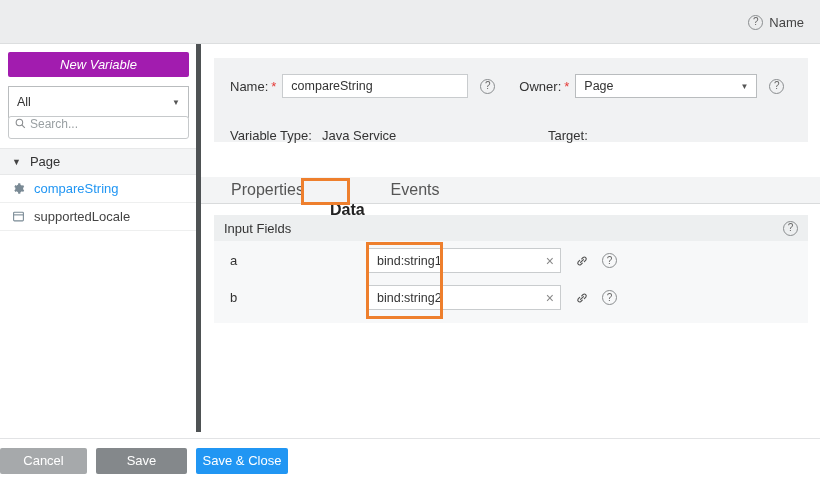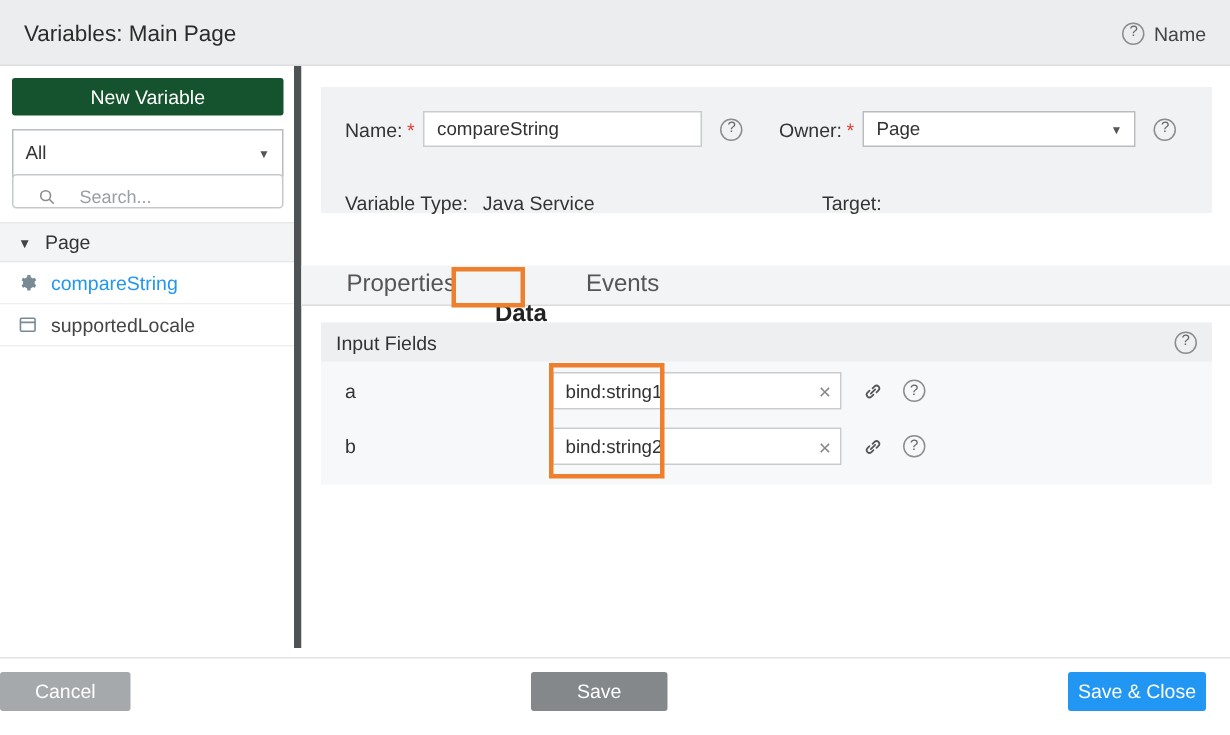--- a/index.html
+++ b/index.html
@@ -7,25 +7,25 @@
   body{font-family:"Liberation Sans",sans-serif;font-size:13px;color:#333;background:#fff;position:relative;overflow:hidden;}
 
   
   .topbar{position:absolute;left:0;top:0;width:820px;height:44px;background:#ecedee;border-bottom:1px solid #dcdedf;}
   .title{position:absolute;left:16px;top:0;height:44px;display:flex;align-items:center;font-size:15px;color:#2b2b2b;}
   .help{position:absolute;right:16px;top:0;height:44px;display:flex;align-items:center;gap:6px;color:#444;cursor:pointer;}
   .qicon{display:inline-flex;width:15px;height:15px;border:1px solid #8a8d8f;border-radius:50%;align-items:center;justify-content:center;font-size:10px;color:#666;flex:0 0 auto;line-height:1;cursor:pointer;}
 
   
   .sidebar{position:absolute;left:0;top:44px;width:196px;height:394px;background:#fff;}
-  .btn-new{position:absolute;left:8px;top:8px;width:181px;height:25px;background:#14532d;color:#fff;border:none;border-radius:2px;font-size:13px;font-family:inherit;cursor:pointer;}
+  .btn-new{position:absolute;left:8px;top:8px;width:181px;height:25px;background:#a21caf;color:#fff;border:none;border-radius:2px;font-size:13px;font-family:inherit;cursor:pointer;font-style:italic;}
   .select{display:flex;align-items:center;justify-content:space-between;background:#fff;border:1px solid #b9bcbe;padding:0 8px;cursor:pointer;}
   .filter{position:absolute;left:8px;top:42px;width:181px;height:32px;font-size:12.5px;}
   .caret{font-size:8px;color:#555;}
-  .searchbox{position:absolute;left:8px;top:72px;width:181px;height:23px;border:1px solid #c6c9cb;border-radius:3px;display:flex;align-items:flex-end;padding:0 16px;gap:15px;background:#fff;}
+  .searchbox{position:absolute;left:8px;top:72px;width:181px;height:23px;border:1px solid #c6c9cb;border-radius:3px;display:flex;align-items:flex-start;padding:0 5px;gap:3px;background:#fff;}
   .search-input{border:none;outline:none;flex:1;font-size:12px;font-family:inherit;color:#333;min-width:0;background:transparent;}
   .search-input::placeholder{color:#9aa0a3;}
   .tree-group{position:absolute;left:0;top:104px;width:196px;height:27px;background:#f3f4f5;border-top:1px solid #e7e8e9;border-bottom:1px solid #e7e8e9;display:flex;align-items:center;gap:9px;padding-left:12px;cursor:pointer;}
   .tree-group .caret{font-size:9px;color:#444;}
   .tree-item{position:absolute;left:0;width:196px;height:28px;display:flex;align-items:center;gap:9px;padding-left:12px;border-bottom:1px solid #eeefef;cursor:pointer;background:#fff;}
   .ti1{top:131px;}
   .ti2{top:159px;}
   .item-label{font-size:13px;color:#444;}
   .item-label.blue{color:#2196f3;}
   .scrollstrip{position:absolute;left:196px;top:44px;width:5px;height:388px;background:#4e5254;cursor:pointer;}
@@ -61,33 +61,32 @@
   .clear{position:absolute;right:7px;top:50%;transform:translateY(-50%);font-size:14px;color:#888;cursor:pointer;line-height:1;}
   .link-ic{margin-left:14px;cursor:pointer;flex:0 0 auto;}
   .field-row .qicon{margin-left:13px;}
 
   
   .hl{position:absolute;border:3px solid #ee7f2d;background:transparent;pointer-events:none;z-index:20;}
   .hl-tab{left:301px;top:178px;width:49px;height:27px;}
   .hl-bind{left:366px;top:242px;width:77px;height:77px;}
 
   
-  .footer{position:absolute;left:0;top:438px;width:820px;height:44px;background:#fff;border-top:1px solid #e2e3e5;display:flex;align-items:center;justify-content:space-between;gap:9px;padding-right:16px;}
+  .footer{position:absolute;left:0;top:438px;width:820px;height:44px;background:#fff;border-top:1px solid #e2e3e5;display:flex;align-items:center;justify-content:flex-start;gap:9px;padding-right:16px;}
   .fbtn{height:26px;border:none;border-radius:2px;color:#fff;font-size:13px;font-family:inherit;cursor:pointer;}
   .cancel{background:#a6a9ab;width:87px;}
   .save{background:#84888b;width:91px;}
   .saveclose{background:#2196f3;width:92px;}
 </style>
 </head>
 <body>
 
 <div class="app">
 
   <header class="topbar">
-    <div class="title">Variables: Main Page</div>
     <div class="help">
       <span class="qicon">?</span>
       <span>Name</span>
     </div>
   </header>
 
   <aside class="sidebar">
     <button class="btn-new">New Variable</button>
 
     <div class="select filter">

